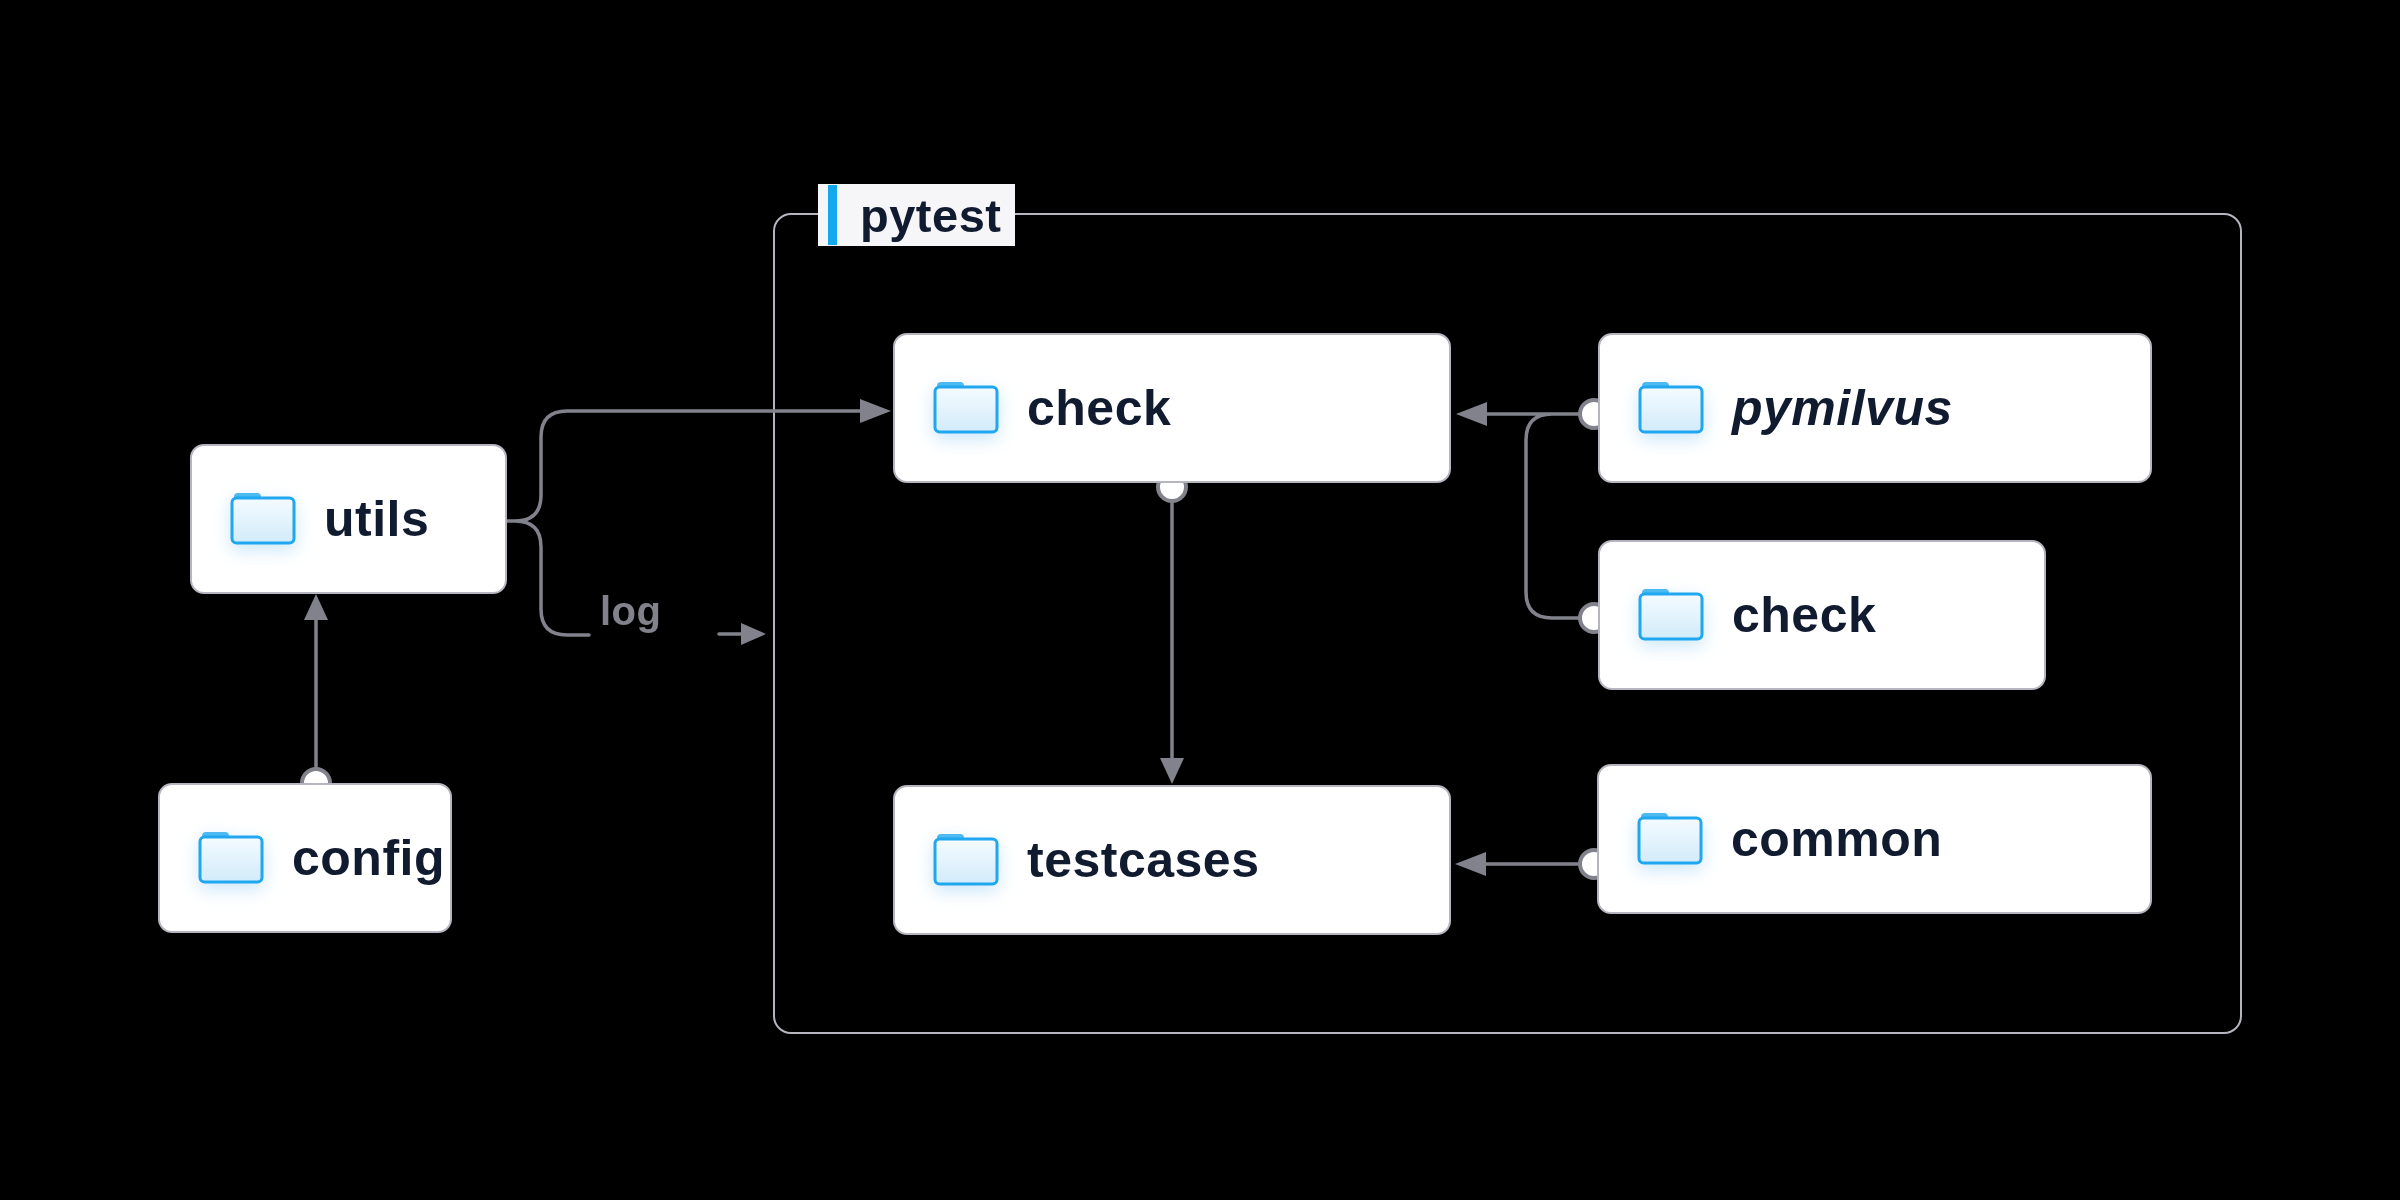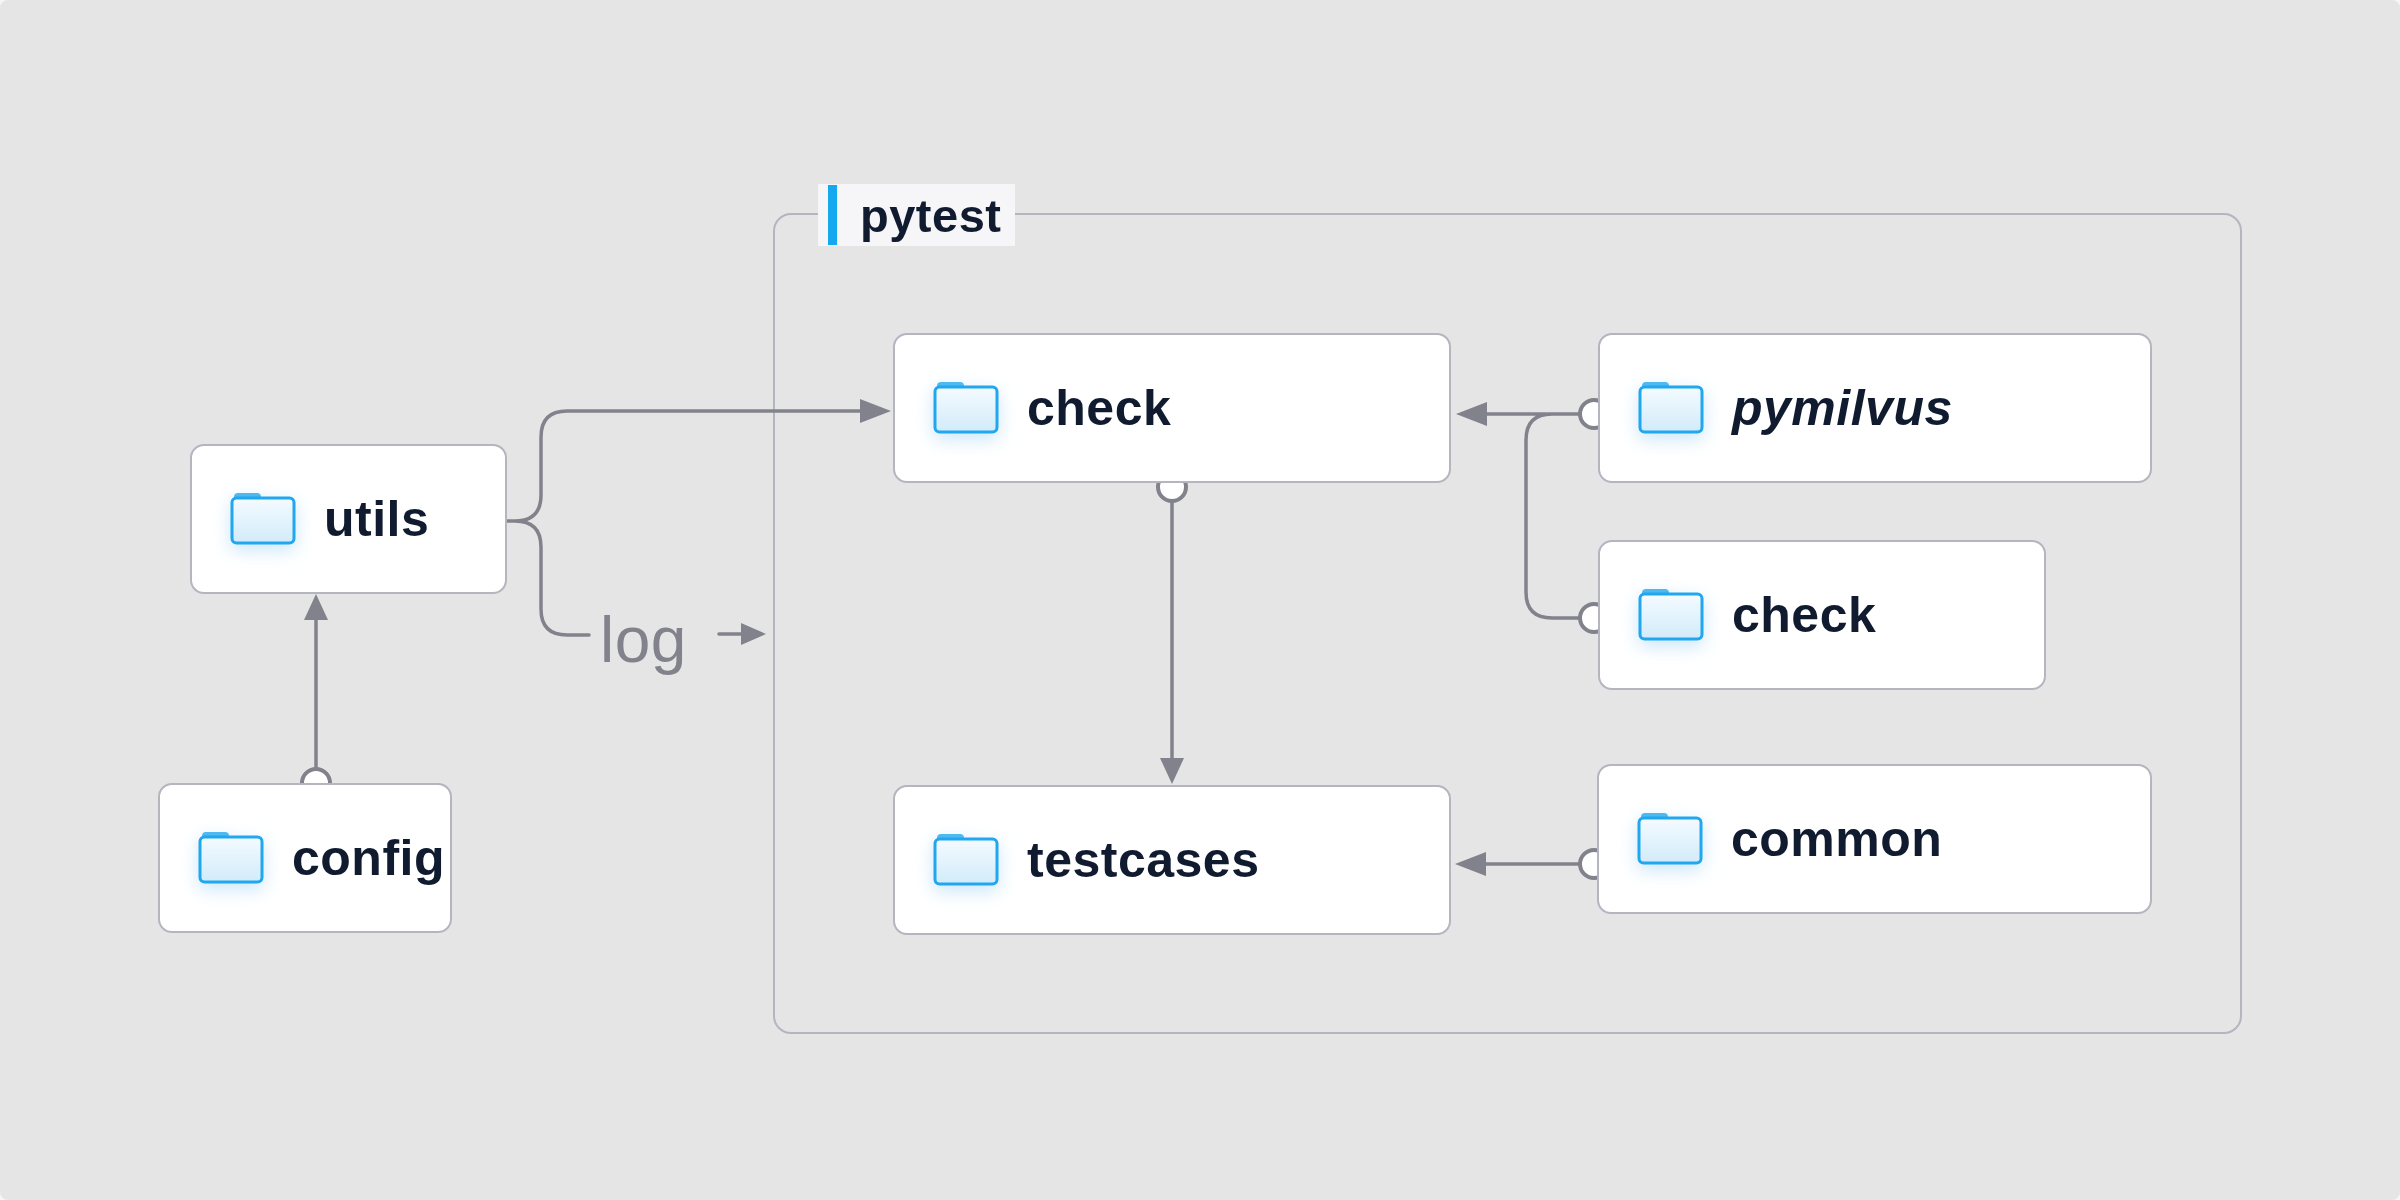--- a/index.html
+++ b/index.html
@@ -1,17 +1,17 @@
 <!DOCTYPE html>
 <html><head>
 <meta charset="utf-8">
 <style>
   html,body{margin:0;padding:0;background:#f6f6f8;}
-  .canvas{position:relative;width:2400px;height:1200px;background:#e5e5e5;overflow:hidden;
-          font-family:"Liberation Sans",sans-serif;border-radius:8px;}
+  .canvas{position:relative;width:2400px;height:1200px;background:#000000;overflow:hidden;
+          font-family:"Liberation Sans",sans-serif;}
   
   .container-box{position:absolute;left:773px;top:213px;width:1465px;height:817px;
                  border:2px solid #b5b5bf;border-radius:18px;z-index:1;}
   .container-label{position:absolute;left:818px;top:184px;height:62px;z-index:4;
                    display:inline-flex;align-items:center;gap:23px;
                    background:#f6f6f8;padding:0 14px 0 10px;}
   .accent-bar{display:inline-block;width:9px;height:60px;background:#14a9ef;}
   .container-title{font-size:47px;font-weight:700;color:#111b30;letter-spacing:.5px;}
   
   .edges{position:absolute;left:0;top:0;z-index:2;pointer-events:none;}
@@ -25,22 +25,22 @@
   .node-label{font-size:50px;font-weight:700;color:#101b30;letter-spacing:.5px;white-space:nowrap;}
   .folder{flex:0 0 auto;filter:drop-shadow(0 6px 9px rgba(110,185,240,.35));}
   #node-utils    {left:158px;top:444px;width:317px;height:150px;margin-left:32px;}
   #node-config   {left:158px;top:783px;width:294px;height:150px;}
   #node-base     {left:893px;top:333px;width:558px;height:150px;}
   #node-pymilvus {left:1598px;top:333px;width:554px;height:150px;font-style:italic;}
   #node-check    {left:1598px;top:540px;width:448px;height:150px;}
   #node-testcases{left:893px;top:785px;width:558px;height:150px;}
   #node-common   {left:1597px;top:764px;width:555px;height:150px;}
   
-  .edge-label{position:absolute;left:600px;top:603px;z-index:4;
-              font-size:64px;font-weight:400;color:#82828c;letter-spacing:.5px;}
+  .edge-label{position:absolute;left:600px;top:589px;z-index:4;
+              font-size:40px;font-weight:700;color:#82828c;letter-spacing:.5px;}
 </style>
 </head>
 <body>
 
 <div class="canvas">
 
   <svg class="edges" width="2400" height="1200" viewBox="0 0 2400 1200">
     <defs>
       <linearGradient id="folderGrad" x1="0" y1="0" x2="0" y2="1">
         <stop offset="0" stop-color="#f4fbff"></stop>

